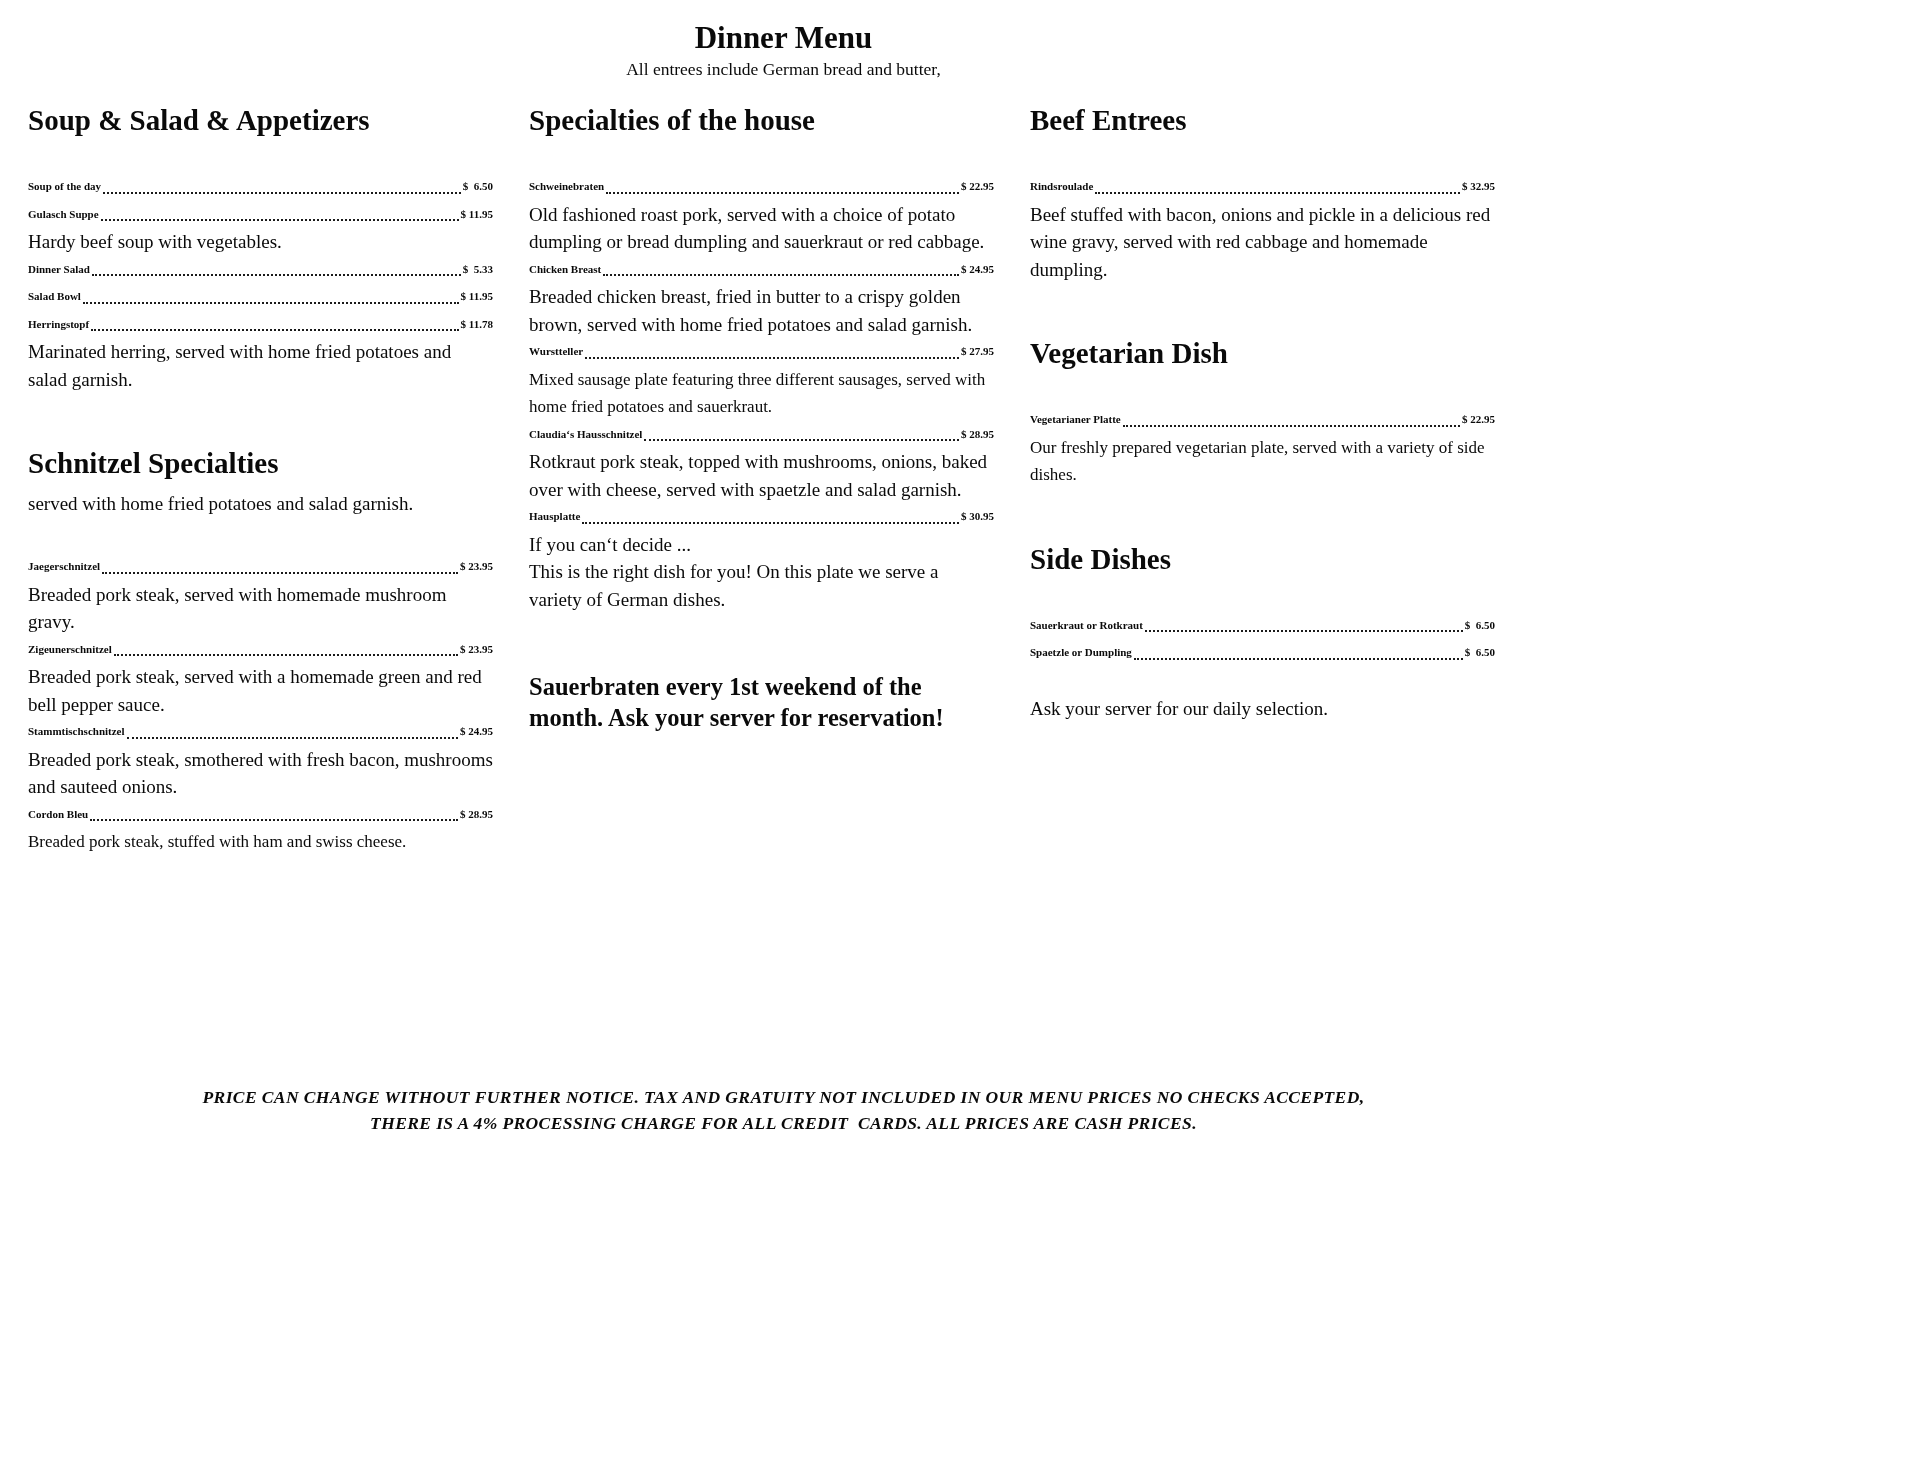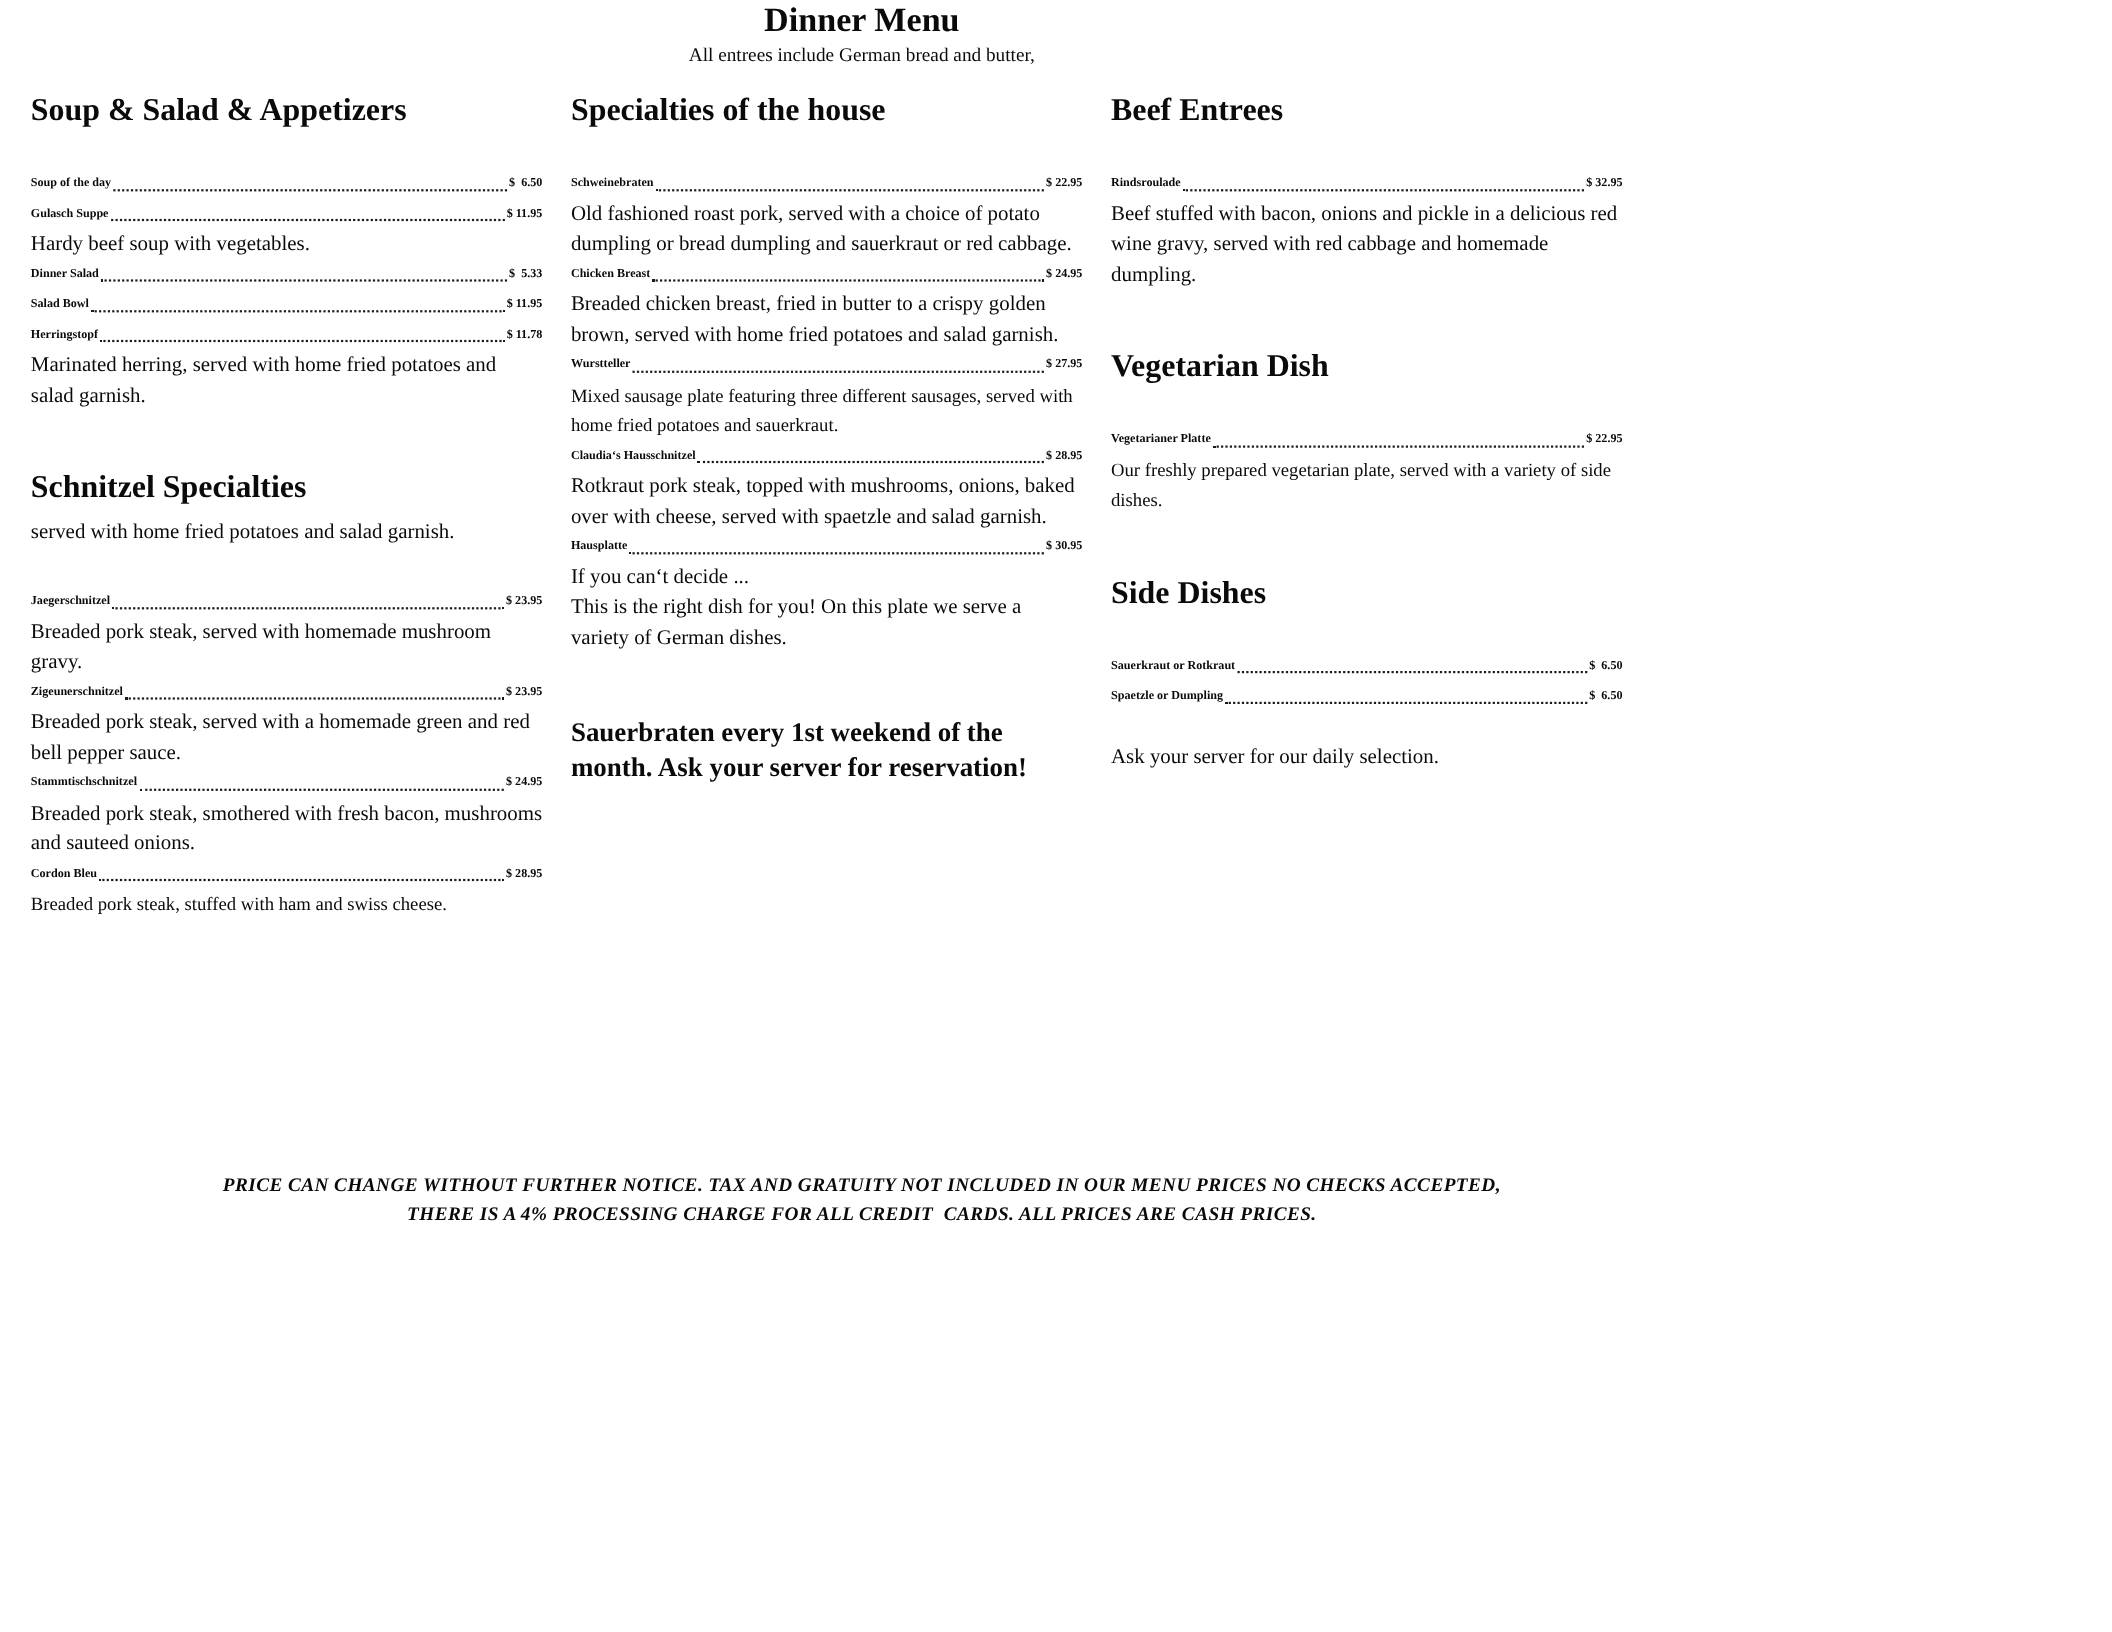--- a/index.html
+++ b/index.html
@@ -9,36 +9,37 @@
     height: 1484px;
     background: #ffffff;
     color: #0a0a0a;
     font-family: "Liberation Serif", serif;
     overflow: hidden;
     position: relative;
   }
   .page {
     width: 1511px;
     margin-left: 28px;
+    padding-top: 20px;
   }
   .header { text-align: center; }
   .title {
     font-size: 31px;
     font-weight: bold;
     line-height: 36px;
     margin: 0;
   }
   .subtitle {
     font-size: 17.5px;
     line-height: 22px;
     margin: 2px 0 0 0;
   }
   .cols {
     display: flex;
-    gap: 26px;
+    gap: 36px;
     margin-top: 24px;
     align-items: flex-start;
   }
   .col { width: 465px; flex: 0 0 465px; }
   .sec + .sec { margin-top: 54px; }
   .sec-h {
     font-size: 29px;
     font-weight: bold;
     line-height: 33px;
     margin: 0 0 36px 0;

